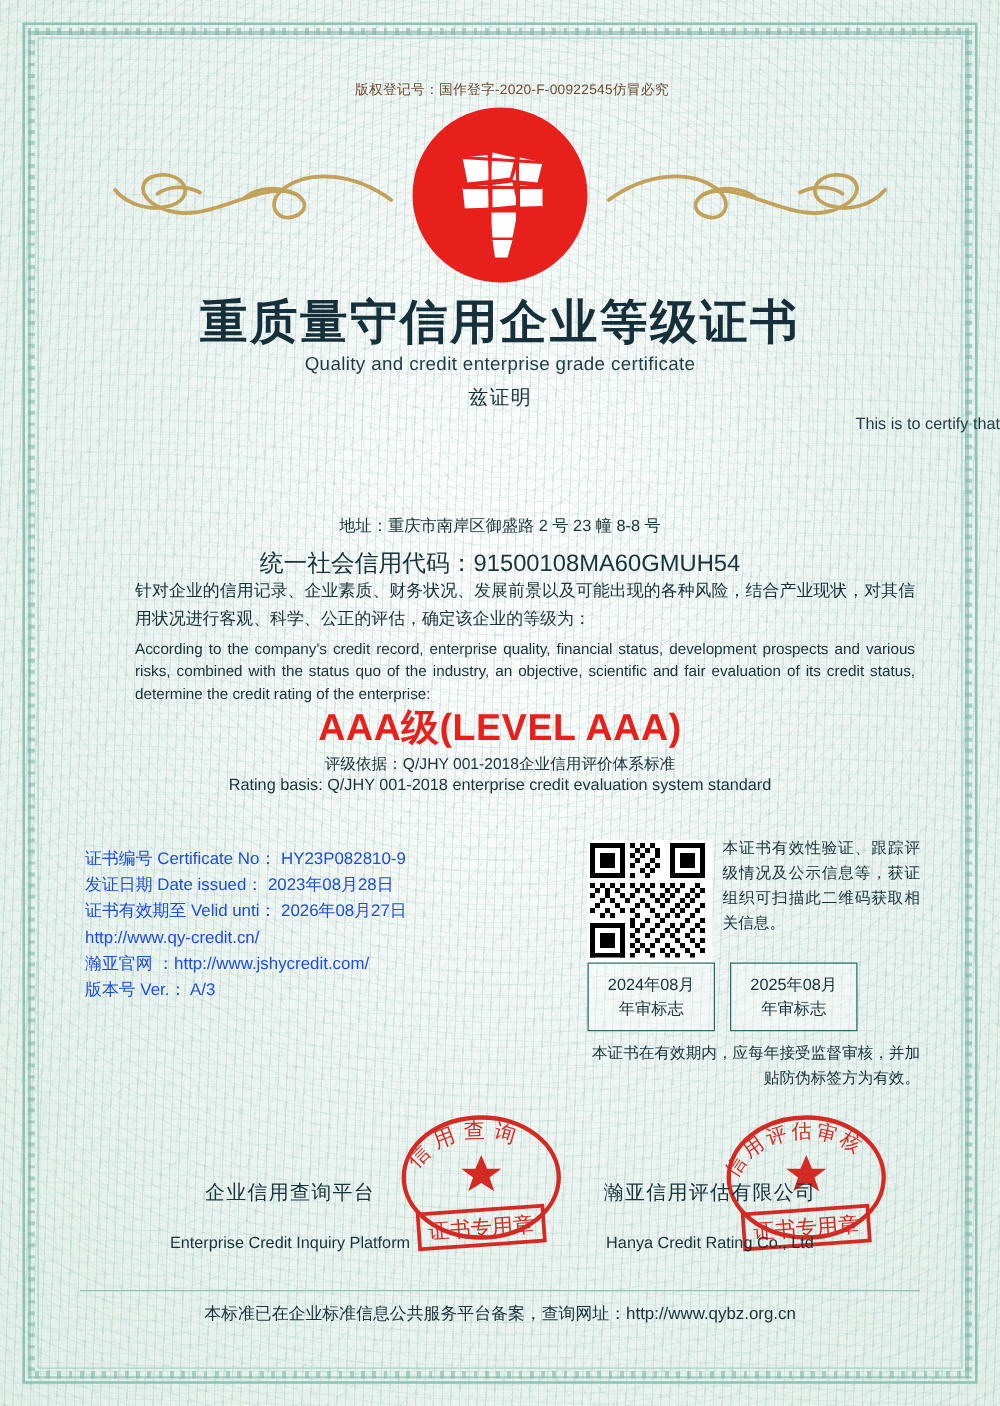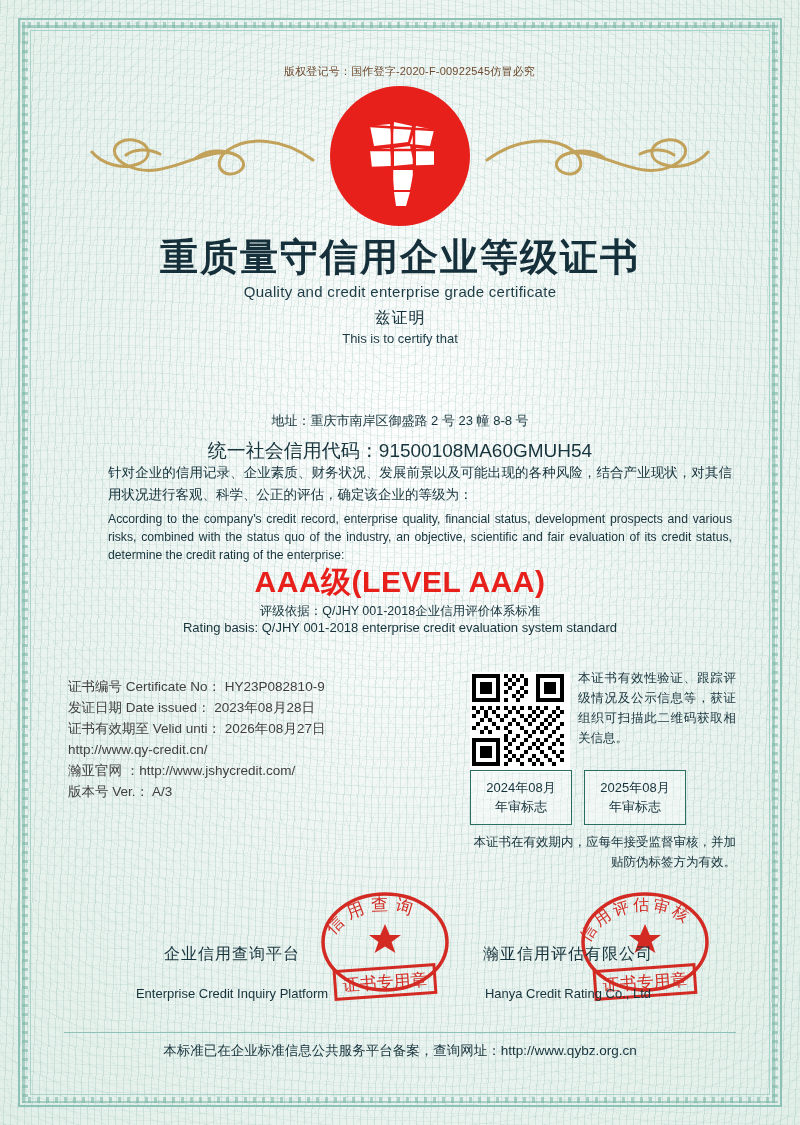--- a/index.html
+++ b/index.html
@@ -130,21 +130,21 @@
     left: 0; right: 0;
     text-align: center;
     font-size: 16px;
     color: #15303a;
     letter-spacing: 1px;
   }
   .certify-en {
     position: absolute;
     top: 331px;
     left: 0; right: 0;
-    text-align: center;
+    text-align: right;
     font-size: 13px;
     color: #1d3b45;
   }
   .company-name {
     position: absolute;
     top: 358px;
     left: 0; right: 0;
     text-align: center;
     font-size: 26px;
     font-weight: bold;
@@ -217,21 +217,21 @@
     color: #16323b;
   }
 
   
   .info-block {
     position: absolute;
     left: 68px;
     top: 676px;
     width: 400px;
     font-size: 13.5px;
-    color: #404040;
+    color: #1d4ed8;
     line-height: 21px;
   }
   .info-row { white-space: nowrap; }
 
   
   .qr-box {
     position: absolute;
     left: 470px;
     top: 672px;
     width: 96px;

